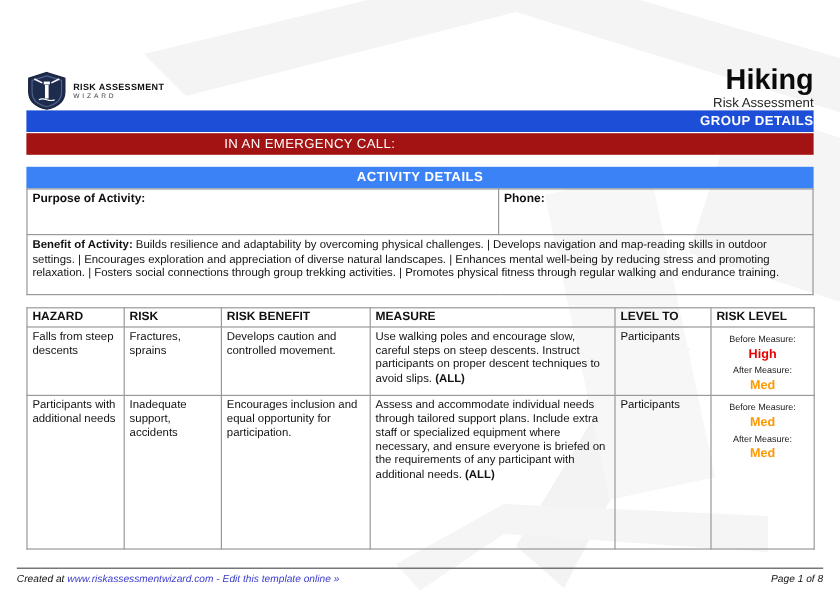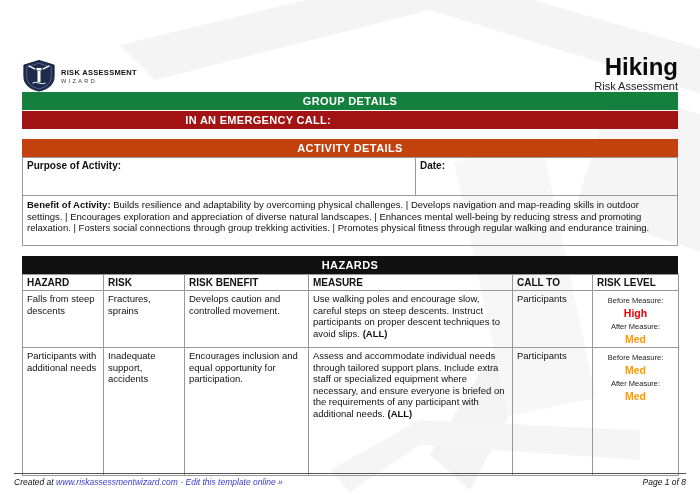--- a/index.html
+++ b/index.html
@@ -18,21 +18,21 @@
   .logo-text .l1 { font-size:7.5px; font-weight:bold; letter-spacing:.3px; color:#101010; }
   .logo-text .l2 { font-size:5.5px; letter-spacing:2.4px; color:#3a3a3a; margin-top:1px; }
   .title-block { text-align:right; }
   .doc-title { font-size:24px; font-weight:bold; line-height:24px; color:#0a0a0a; }
   .doc-subtitle { font-size:11px; color:#222; margin-top:1px; }
 
   
   .bar { height:18px; line-height:18px; color:#fff; font-weight:bold; font-size:11px;
          text-align:center; letter-spacing:.4px; }
   .red-bar { height:18px; line-height:18px; margin-top:1px; }
-  .red-bar .inner { width:72%; text-align:center; color:#fff; font-weight:bold; font-size:11px; letter-spacing:.3px; }
+  .red-bar .inner { width:72%; text-align:center; color:#fff; font-weight:normal; font-size:11px; letter-spacing:.3px; }
 
   
   .grid { width:100%; border-collapse:collapse; table-layout:fixed; }
   .grid td { border:1px solid #999; vertical-align:top; padding:2px 4px;
              font-size:10px; background:transparent; }
   .grid td.lbl { font-weight:bold; }
   .h19 td { height:19px; }
   .h26 td { height:26px; }
   .h38 td { height:38px; }
 
@@ -90,63 +90,62 @@
           <div class="l1">RISK ASSESSMENT</div>
           <div class="l2">WIZARD</div>
         </div>
       </div>
       <div class="title-block">
         <div class="doc-title">Hiking</div>
         <div class="doc-subtitle">Risk Assessment</div>
       </div>
     </div>
 
-    <div class="bar" style="background-color: #15803d;">GROUP DETAILS</div>
+    <div class="bar" style="background-color: #1d4ed8; text-align: right;">GROUP DETAILS</div>
     <div class="red-bar" style="background-color: rgb(163, 19, 19);">
       <div class="inner">IN AN EMERGENCY CALL:</div>
     </div>
 
     <div class="gap10"></div>
 
-    <div class="bar" style="background-color: #c2410c;">ACTIVITY DETAILS</div>
+    <div class="bar" style="background-color: #3b82f6;">ACTIVITY DETAILS</div>
     <table class="grid">
       <colgroup>
           <col style="width:60%">
           <col style="width:40%">
         </colgroup>
       <tbody>
           <tr class="h38">
         <td class="lbl">Purpose of Activity:</td>
-        <td class="lbl">Date:</td>
+        <td class="lbl">Phone:</td>
       </tr>
       <tr class="benefit-row">
         <td colspan="2"><b>Benefit of Activity:</b> <span>Builds resilience and adaptability by overcoming physical challenges. | Develops navigation and map-reading skills in outdoor settings. | Encourages exploration and appreciation of diverse natural landscapes. | Enhances mental well-being by reducing stress and promoting relaxation. | Fosters social connections through group trekking activities. | Promotes physical fitness through regular walking and endurance training.</span></td>
       </tr>
     </tbody>
       </table>
 
     <div class="gap10"></div>
 
-    <div class="bar" style="background-color: rgb(16, 16, 16);">HAZARDS</div>
     <table class="hz">
       <colgroup>
         <col style="width:81px">
           <col style="width:81px">
           <col style="width:124px">
         <col style="width:204px">
           <col style="width:80px">
           <col style="width:86px">
       </colgroup>
       <tbody>
           <tr>
         <th>HAZARD</th>
         <th>RISK</th>
         <th>RISK BENEFIT</th>
         <th>MEASURE</th>
-        <th>CALL TO</th>
+        <th>LEVEL TO</th>
         <th>RISK LEVEL</th>
       </tr>
       <tr class="r1">
         <td>Falls from steep descents</td>
         <td>Fractures, sprains</td>
         <td>Develops caution and controlled movement.</td>
         <td><span>Use walking poles and encourage slow, careful steps on steep descents. Instruct participants on proper descent techniques to avoid slips.</span> <b>(ALL)</b></td>
         <td>Participants</td>
         <td class="rl-cell">
           <div class="rl-label">Before Measure:</div>

